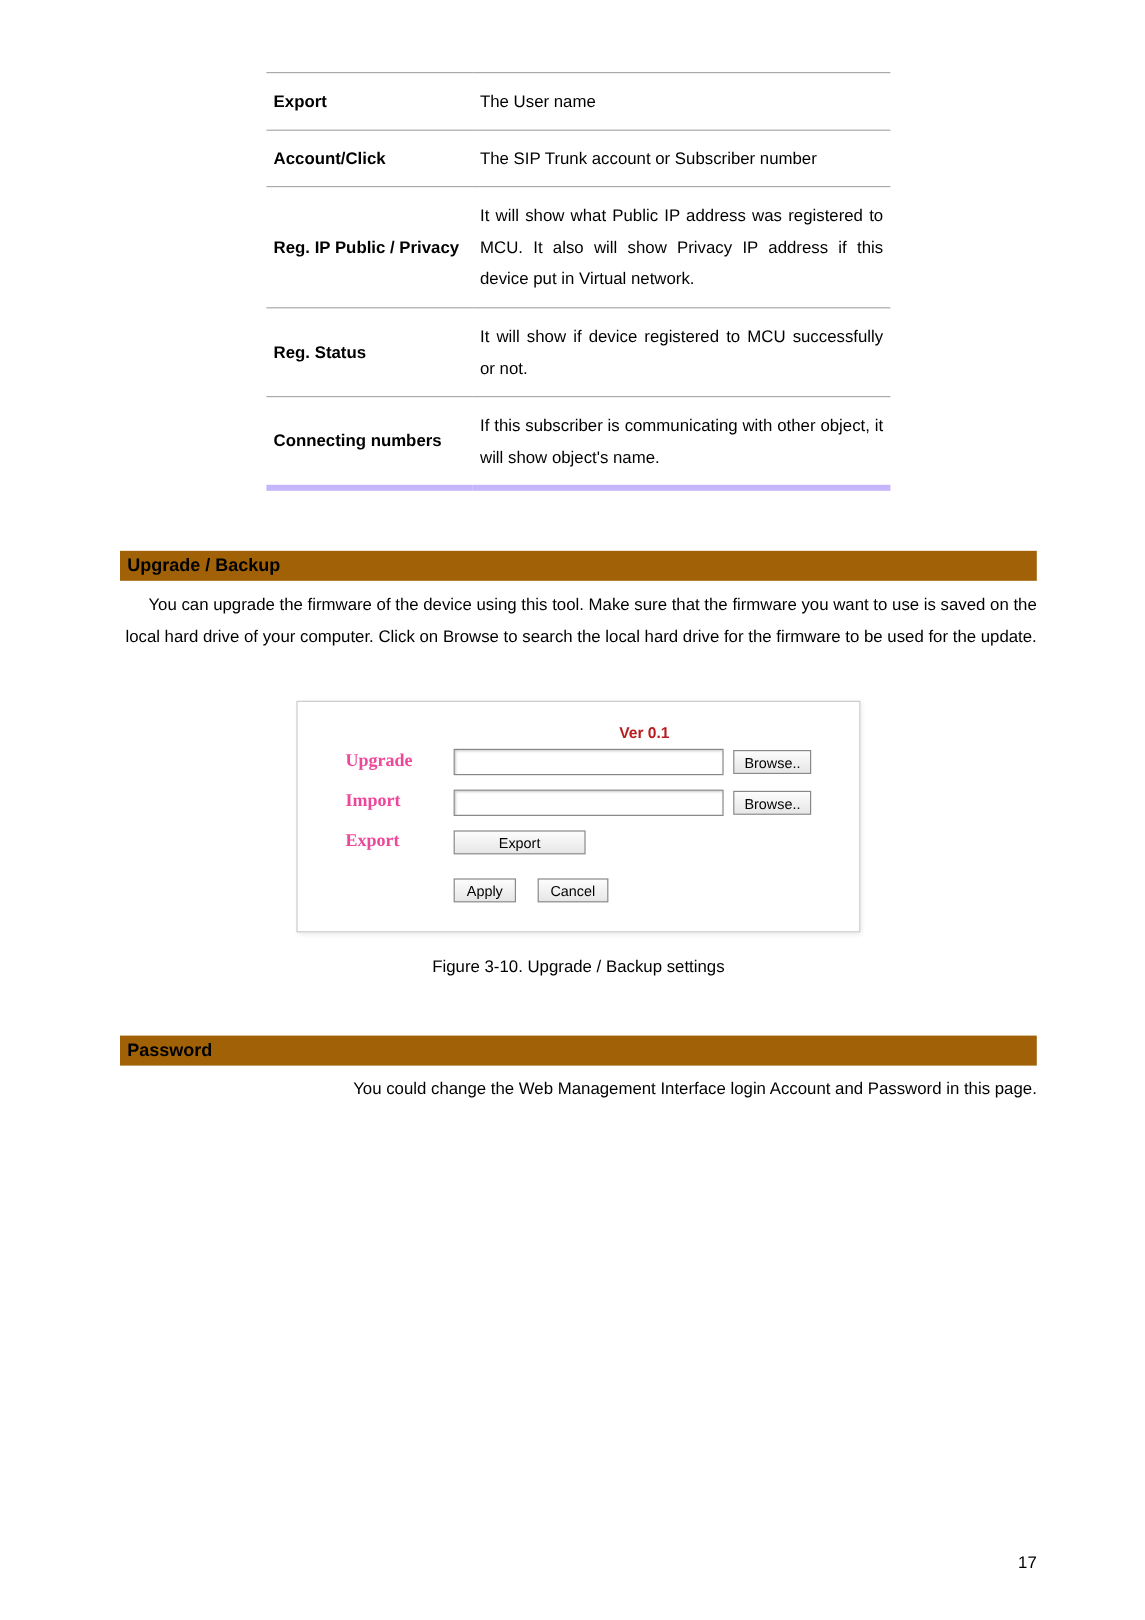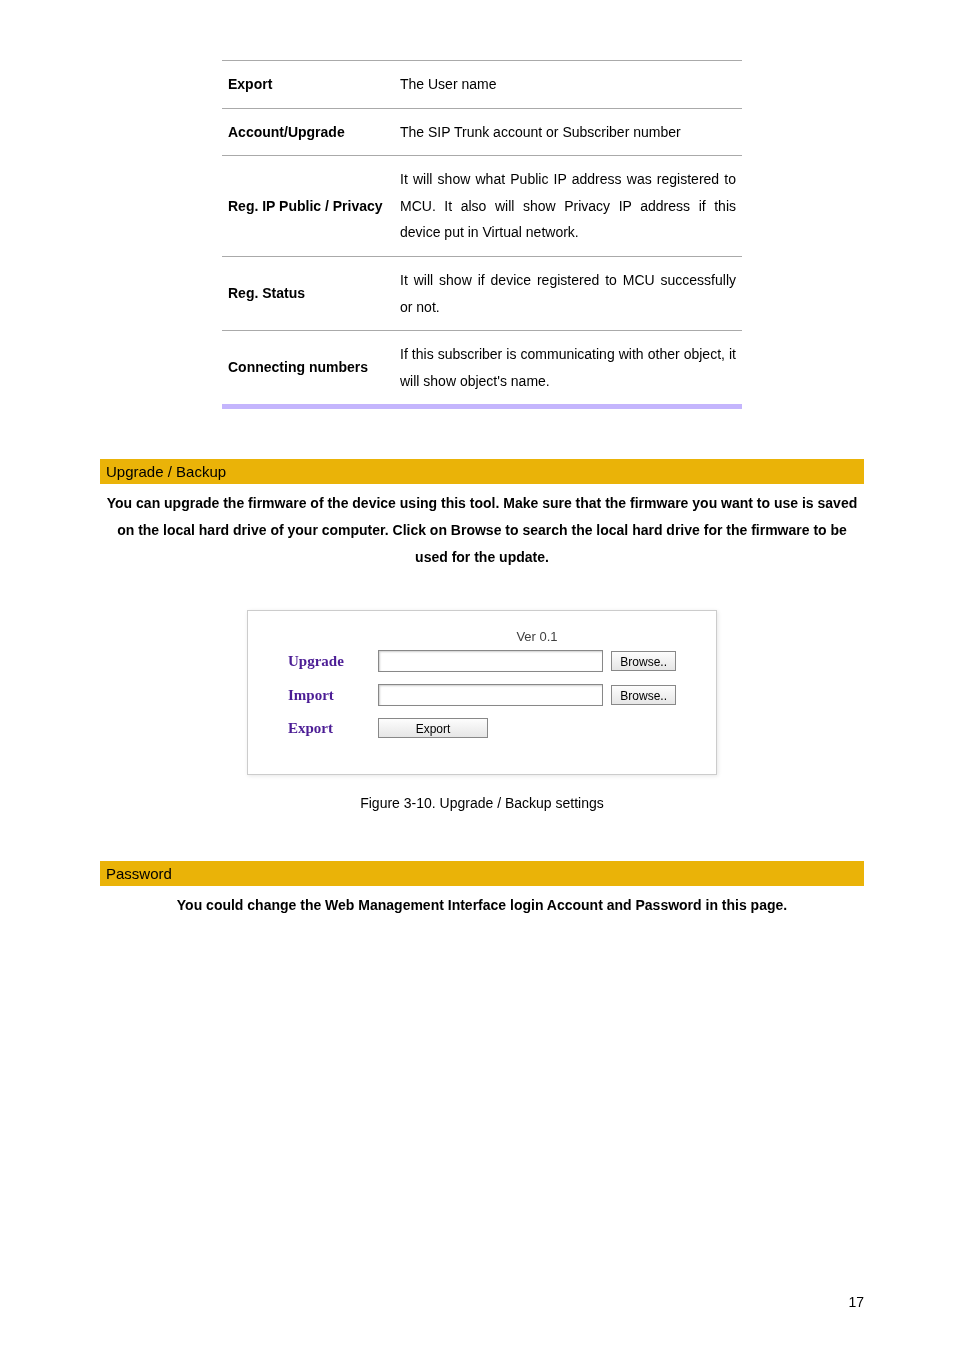--- a/index.html
+++ b/index.html
@@ -41,60 +41,59 @@
   .desc-table td.value {
     text-align: justify;
   }
   .caption {
     text-align: center;
     margin: 6px 0 0 0;
   }
 
   
   .section-heading {
-    background: #eab308;
-    font-weight: normal;
+    background: #a16207;
+    font-weight: bold;
     padding: 4px 6px;
     margin-top: 50px;
     font-size: 15px;
   }
   .body-text {
     line-height: 1.9;
     margin-top: 6px;
-    text-align: center;
-    font-weight: bold;
+    text-align: right;
   }
 
   
   .ui-panel {
     width: 470px;
     margin: 40px auto 20px auto;
     border: 1px solid #ccc;
     box-shadow: 1px 1px 4px rgba(0,0,0,0.1);
     padding: 18px 40px 24px 40px;
     background: #fff;
     box-sizing: border-box;
     font-size: 13px;
   }
   .ui-version {
-    color: #404040;
-    font-weight: normal;
+    color: #b91c1c;
+    font-weight: bold;
     text-align: center;
     margin-left: 110px;
     margin-bottom: 6px;
   }
   .ui-row {
     display: flex;
     align-items: center;
     margin-bottom: 12px;
   }
   .ui-row-label {
     width: 90px;
     flex: 0 0 90px;
-    color: #4c1d95;
+    color: #ec4899;
     font-weight: bold;
     font-family: "Times New Roman", serif;
     font-size: 15px;
   }
   .ui-text-input {
     flex: 1;
     height: 20px;
     border: 1px solid #888;
     background: #fff;
     box-shadow: inset 1px 1px 2px rgba(0,0,0,0.2);
@@ -142,21 +141,21 @@
 
 <div class="page">
 
   <table class="desc-table">
     <tbody>
         <tr>
       <td class="label">Export</td>
       <td class="value">The User name</td>
     </tr>
     <tr>
-      <td class="label">Account/Upgrade</td>
+      <td class="label">Account/Click</td>
       <td class="value">The SIP Trunk account or Subscriber number</td>
     </tr>
     <tr>
       <td class="label">Reg. IP Public / Privacy</td>
       <td class="value">It will show what Public IP address was registered to MCU. It also will show Privacy IP address if this device put in Virtual network.</td>
     </tr>
     <tr>
       <td class="label">Reg. Status</td>
       <td class="value">It will show if device registered to MCU successfully or not.</td>
     </tr>
@@ -183,20 +182,24 @@
       <div class="ui-row-label">Import</div>
       <div class="ui-text-input"></div>
       <div class="ui-btn">Browse..</div>
     </div>
 
     <div class="ui-row ui-export-row">
       <div class="ui-row-label">Export</div>
       <div class="ui-btn">Export</div>
     </div>
 
+    <div class="ui-footer">
+      <span class="ui-btn">Apply</span>
+      <span class="ui-btn">Cancel</span>
+    </div>
   </div>
 
   <div class="figure-caption">Figure 3-10. Upgrade / Backup settings</div>
 
   <div class="section-heading">Password</div>
   <div class="body-text">You could change the Web Management Interface login Account and Password in this page.</div>
 
   <div class="page-number">17</div>
 </div>
 

